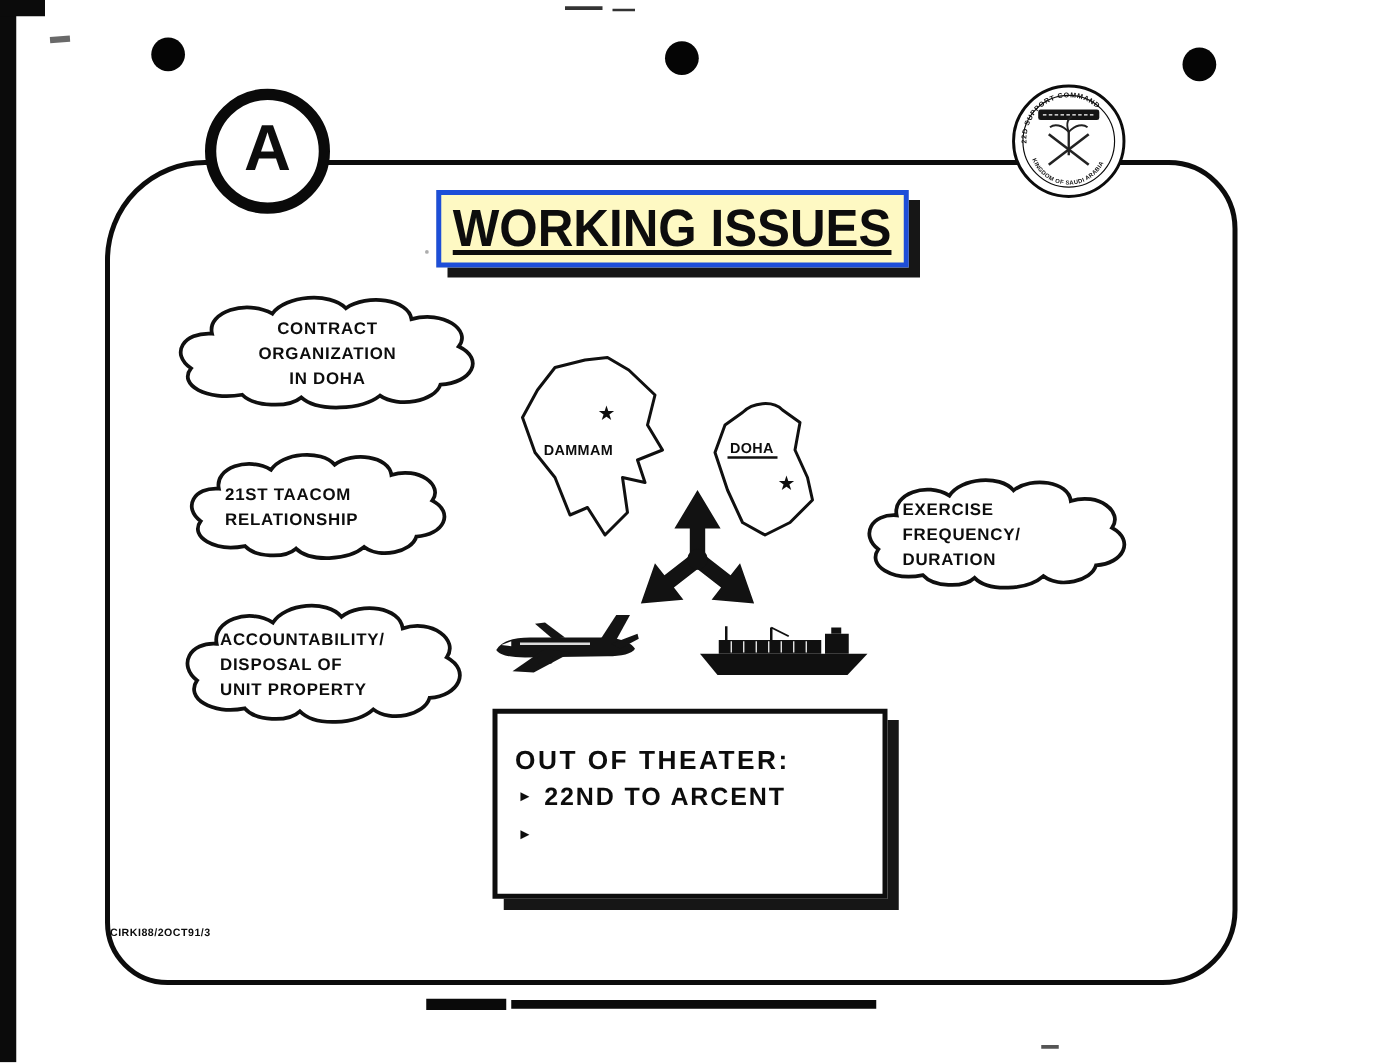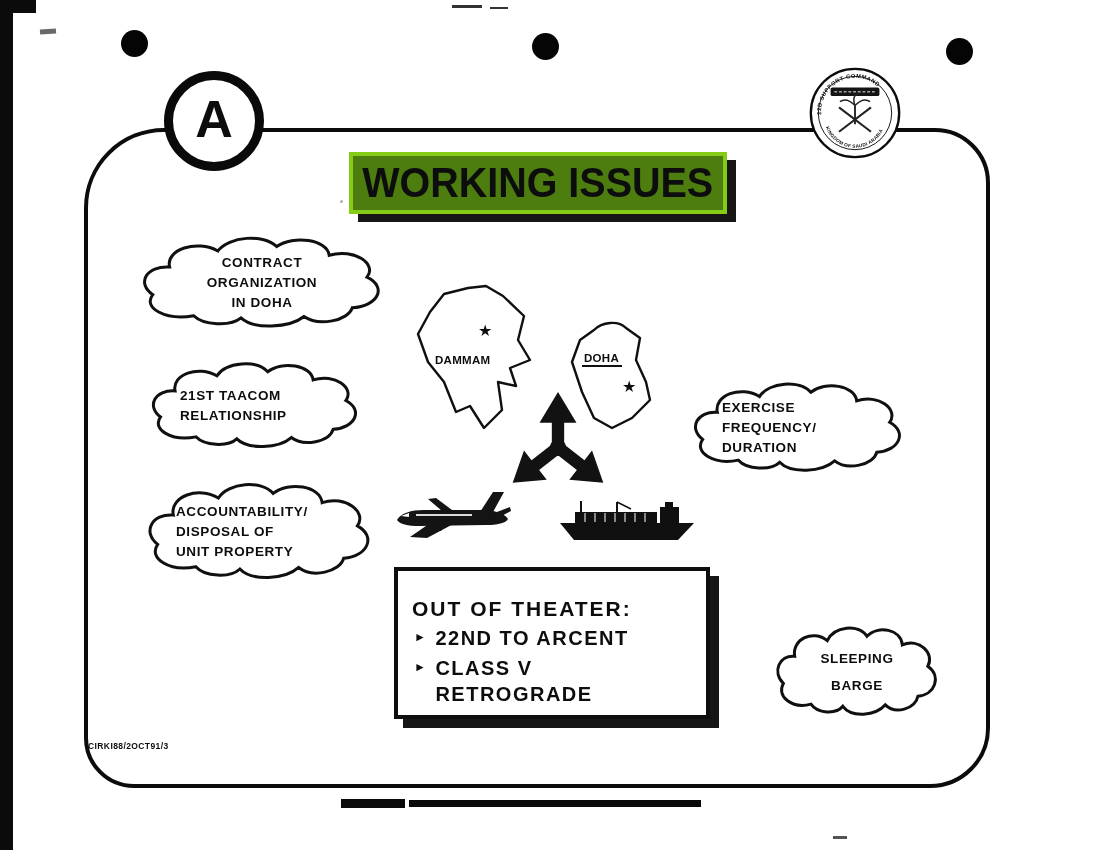--- a/index.html
+++ b/index.html
@@ -28,22 +28,22 @@
   
   .stamp{left:164px;top:71px;width:82px;height:82px;border:9px solid #0a0a0a;border-radius:50%;
          background:#fff;display:flex;align-items:center;justify-content:center;z-index:5;box-sizing:content-box;}
   .stamp-letter{font-size:52px;font-weight:bold;line-height:1;transform:translateY(-2px);}
 
   
   .seal{left:808px;top:66px;width:94px;height:94px;z-index:5;}
   .seal svg{width:100%;height:100%;}
 
   
-  .title-box{left:349px;top:152px;width:370px;height:54px;background:#4d7c0f;border:4px solid #84cc16;
-             box-shadow:9px 8px 0 0 #161616;display:flex;align-items:center;justify-content:center;z-index:4;}
+  .title-box{left:349px;top:152px;width:370px;height:54px;background:#fef9c3;border:4px solid #1d4ed8;
+             box-shadow:9px 8px 0 0 #161616;display:flex;align-items:center;justify-content:center;z-index:4;text-decoration:underline;}
   .title-text{font-size:42px;font-weight:bold;white-space:nowrap;transform:scaleX(.94);letter-spacing:0;}
 
   
   .cloud{z-index:3;}
   .cloud-svg{position:absolute;left:0;top:0;width:100%;height:100%;}
   .cloud-path{fill:#ffffff;stroke:#101010;stroke-width:3;}
   .cloud-text{position:absolute;left:0;top:0;right:0;bottom:0;display:flex;align-items:center;justify-content:center;
               text-align:center;font-weight:bold;font-size:13.5px;line-height:1.5;letter-spacing:.6px;
               white-space:pre-line;padding:10px 18px;box-sizing:border-box;}
   .cloud.leftalign .cloud-text{justify-content:flex-start;text-align:left;padding-left:34px;}
@@ -172,27 +172,20 @@
   <div class="abs cloud leftalign" id="c6">
     <svg class="cloud-svg" viewBox="0 0 240 140" preserveAspectRatio="none">
       <path class="cloud-path" vector-effect="non-scaling-stroke" d="M55,115 C28,122 6,104 16,86 C0,70 10,46 32,48 C28,24 58,10 78,26 C88,6 122,2 134,20 C150,4 182,10 184,32 C208,22 230,44 220,62 C240,76 230,102 206,104 C202,122 174,130 160,116 C146,132 112,134 100,118 C90,130 64,128 55,115 Z"></path>
     </svg>
     <div class="cloud-text">EXERCISE
 FREQUENCY/
 DURATION</div>
   </div>
 
 
-  <div class="abs cloud" id="c8">
-    <svg class="cloud-svg" viewBox="0 0 240 140" preserveAspectRatio="none">
-      <path class="cloud-path" vector-effect="non-scaling-stroke" d="M55,115 C28,122 6,104 16,86 C0,70 10,46 32,48 C28,24 58,10 78,26 C88,6 122,2 134,20 C150,4 182,10 184,32 C208,22 230,44 220,62 C240,76 230,102 206,104 C202,122 174,130 160,116 C146,132 112,134 100,118 C90,130 64,128 55,115 Z"></path>
-    </svg>
-    <div class="cloud-text">SLEEPING
-BARGE</div>
-  </div>
 
   <svg class="abs" id="map-dammam" viewBox="0 0 140 150">
     <path class="map-path" d="M36,10 L60,4 L78,2 L95,12 L116,32 L110,56 L122,76 L102,84 L108,102 L90,98 L94,126 L76,144 L62,122 L48,128 L36,98 L20,78 L10,50 L22,28 Z"></path>
     <text class="map-star" x="70" y="52">★</text>
     <text class="map-label" x="27" y="80">DAMMAM</text>
   </svg>
 
   <svg class="abs" id="map-doha" viewBox="0 0 96 118">
     <path class="map-path" d="M28,10 C36,2 52,0 60,8 L74,18 L70,40 L80,62 L84,80 L66,98 L46,108 L28,98 L16,72 L6,42 L14,20 Z"></path>
     <text class="map-label" x="18" y="42">DOHA</text>
@@ -240,22 +233,20 @@
   </svg>
 
   <div class="abs points-box">
     <div class="points-sub">OUT OF THEATER:</div>
     <div class="points-bullet">
       <span class="bullet-arrow">►</span>
       <span class="bullet-text">22ND TO ARCENT</span>
     </div>
     <div class="points-bullet">
       <span class="bullet-arrow">►</span>
-      <span class="bullet-text">CLASS V
-RETROGRADE</span>
     </div>
   </div>
 
   <div class="abs" id="slide-code">CIRKI88/2OCT91/3</div>
   <div class="abs" id="bar1"></div>
   <div class="abs" id="bar2"></div>
 
 </div>
 
 </body></html>

